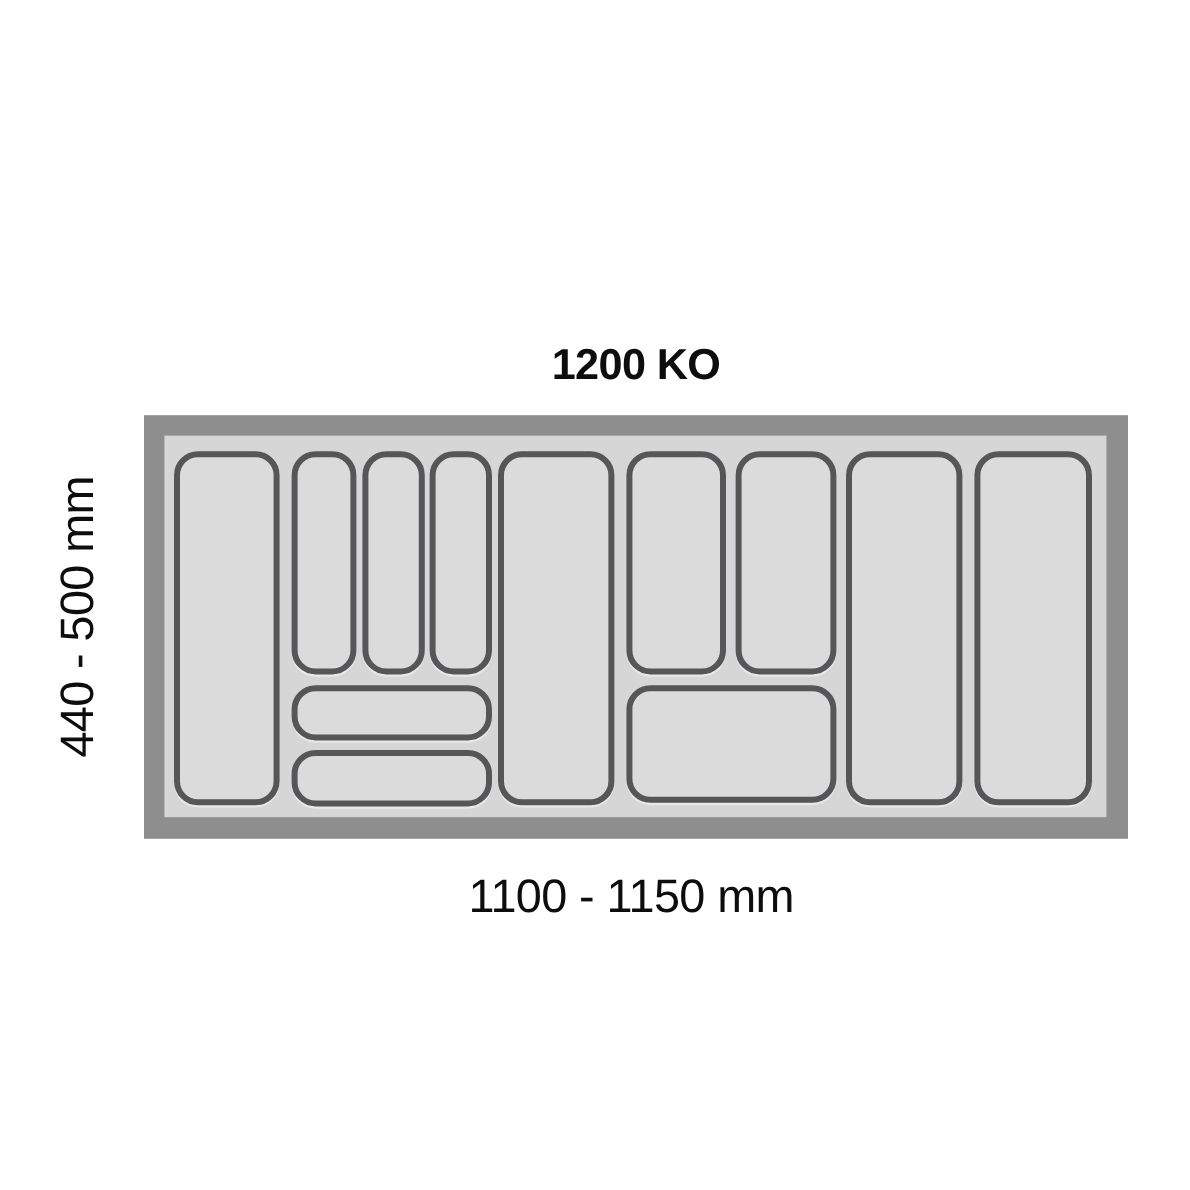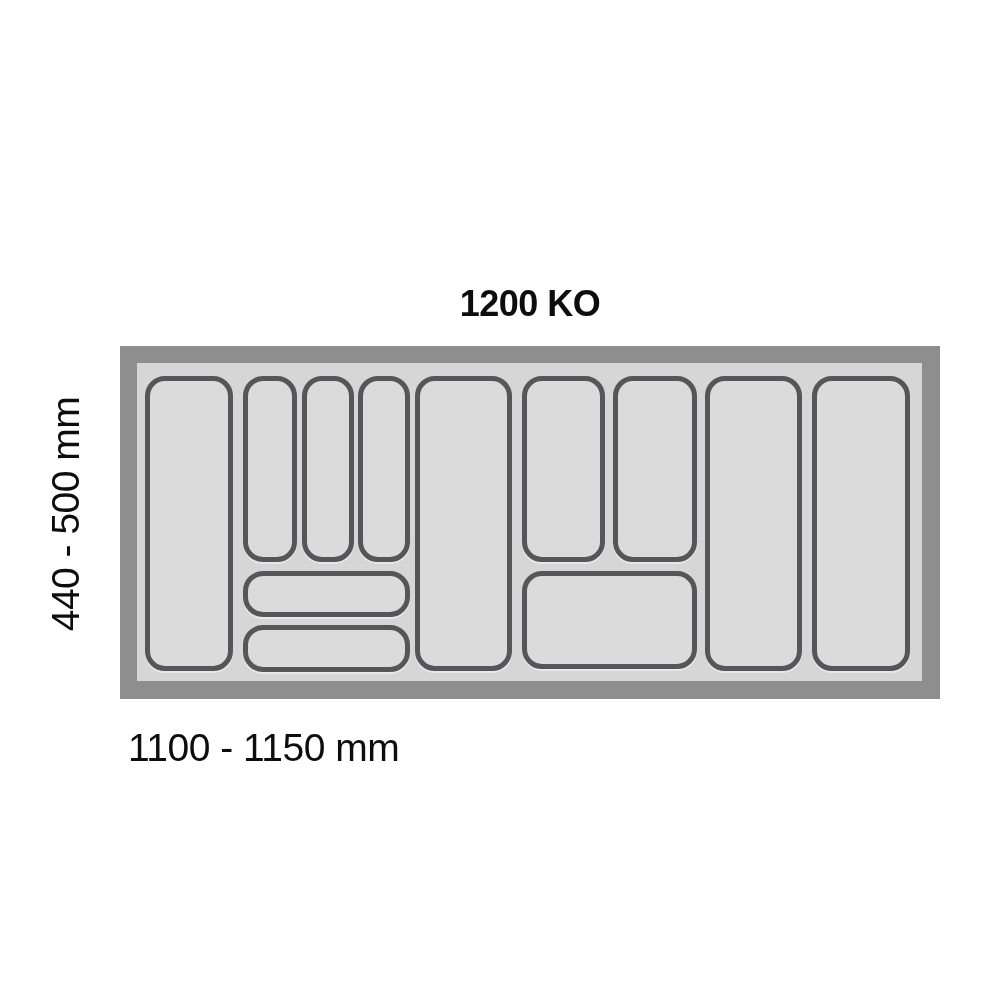--- a/index.html
+++ b/index.html
@@ -65,22 +65,23 @@
     position: absolute;
     left: 65px; top: 490px;
     width: 0; height: 0;
   }
   .dim-vertical-anchor .dim-label {
     position: absolute;
     transform: translate(-50%, -50%) rotate(-90deg);
   }
   .dim-horizontal {
     position: absolute;
-    left: 128px; top: 704px;
+    left: 116px; top: 704px;
     width: 820px;
+    text-align: center;
   }
 </style>
 </head>
 <body>
 
 <div class="stage">
 
   <div class="diagram-title">1200 KO</div>
 
   <div class="tray">

